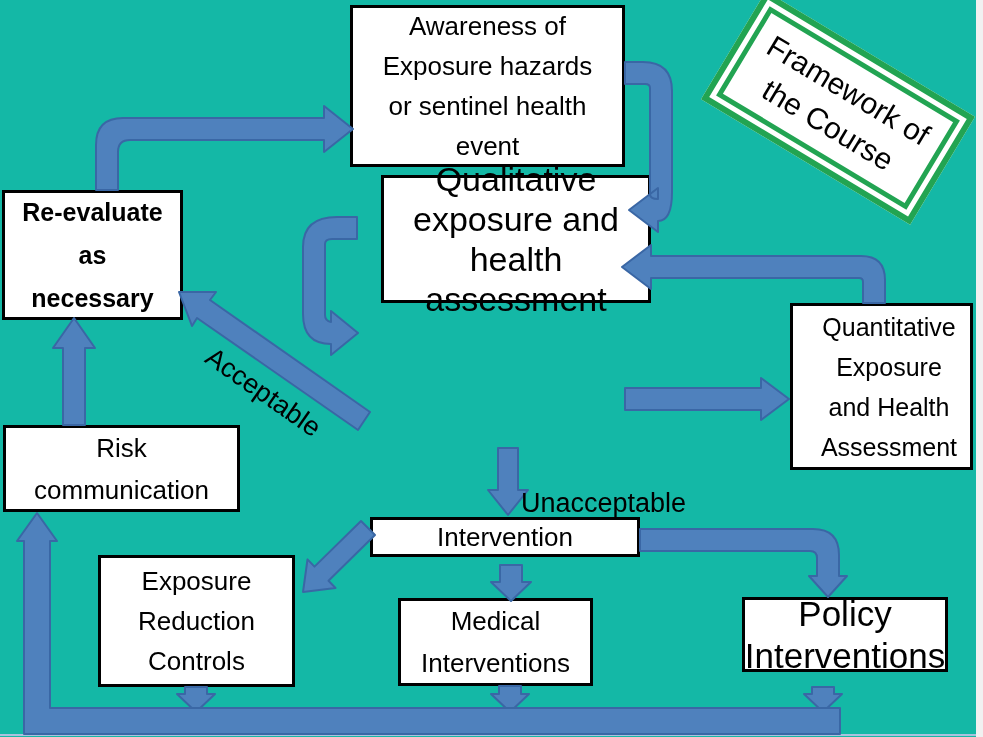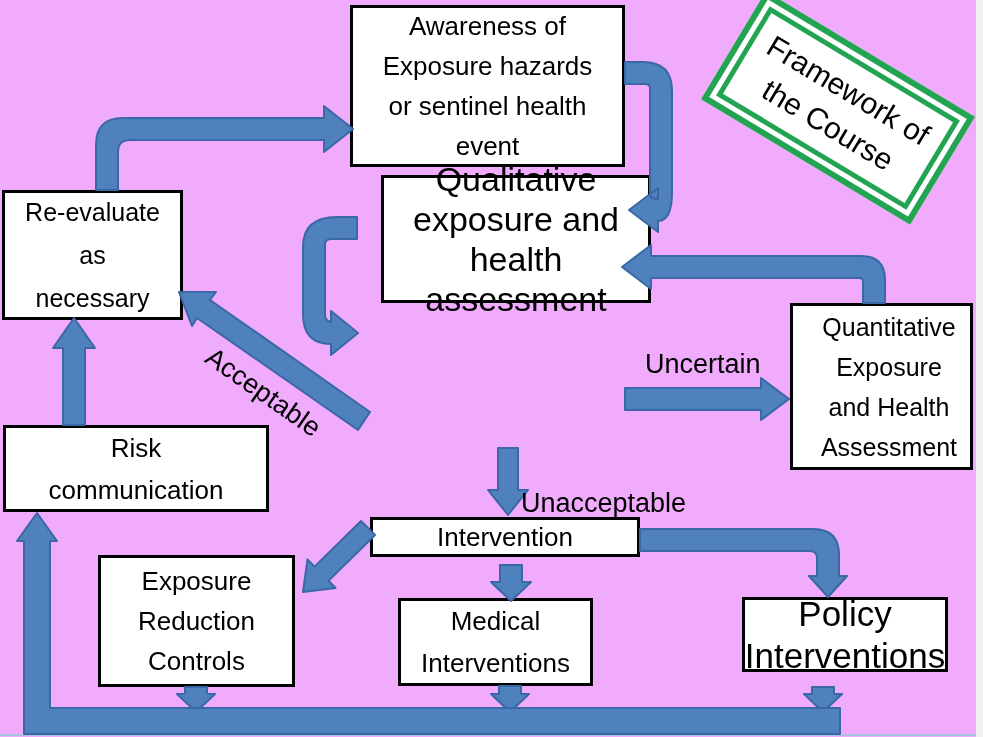--- a/index.html
+++ b/index.html
@@ -1,35 +1,35 @@
 <!DOCTYPE html>
 <html style="--green: #22A452; --box-border: #000000; --baseline: #A9C2DE;"><head>
 <meta charset="utf-8">
 <style>
   html,body{margin:0;padding:0;background:#ffffff;}
   #stage{
     position:relative;width:983px;height:737px;overflow:hidden;
-    background:#f0abfc;font-family:"Liberation Sans",sans-serif;color:#000;
+    background:#14b8a6;font-family:"Liberation Sans",sans-serif;color:#000;
   }
   .box{
     position:absolute;box-sizing:border-box;border:3px solid var(--box-border,#000);
     background:#fff;display:flex;align-items:center;justify-content:center;
     text-align:center;white-space:pre-line;z-index:2;
   }
   .lbl{
     position:absolute;z-index:4;white-space:nowrap;color:#000;
   }
   #arrow-layer{position:absolute;left:0;top:0;z-index:3;pointer-events:none;}
   
   #awareness   {left:350px;top:5px;  width:275px;height:162px;font-size:26px;line-height:40px;}
-  #reevaluate  {left:2px;  top:190px;width:181px;height:130px;font-size:25px;line-height:43px;}
+  #reevaluate  {left:2px;  top:190px;width:181px;height:130px;font-size:25px;line-height:43px;font-weight:bold;}
   #qualitative {left:357px;top:175px;width:270px;height:128px;font-size:34px;line-height:40px;margin-left:24px;}
   #hazards     {left:355px;top:322px;width:270px;height:126px;font-size:26px;line-height:40px;}
   #quantitative{left:790px;top:303px;width:183px;height:167px;font-size:25px;line-height:40px;padding-left:15px;}
-  #riskcomm    {left:3px;  top:425px;width:266px;height:87px; font-size:26px;line-height:42px;}
+  #riskcomm    {left:3px;  top:425px;width:237px;height:87px; font-size:26px;line-height:42px;}
   #intervention{left:370px;top:517px;width:270px;height:40px; font-size:26px;}
   #erc         {left:98px; top:555px;width:197px;height:132px;font-size:26px;line-height:40px;}
   #medical     {left:398px;top:598px;width:195px;height:88px; font-size:26px;line-height:42px;}
   #policy      {left:742px;top:597px;width:206px;height:75px; font-size:35px;line-height:42px;}
   
   #framework{
     position:absolute;left:716px;top:45px;width:244px;height:126px;box-sizing:border-box;
     transform:rotate(31deg);border:6px solid var(--green,#22A452);
     background:#fff;padding:5px;z-index:2;
   }
@@ -72,21 +72,20 @@
   <div class="box" id="medical">Medical
 Interventions</div>
   <div class="box" id="policy">Policy
 Interventions</div>
 
   <div id="framework">
     <div id="framework-inner">Framework of
 the Course</div>
   </div>
 
-  <div class="lbl" id="lbl-uncertain">Uncertain</div>
   <div class="lbl" id="lbl-unacceptable">Unacceptable</div>
   <div class="lbl" id="lbl-acceptable">Acceptable</div>
 
   <svg id="arrow-layer" width="983" height="737" viewBox="0 0 983 737">
     <g id="arrows" stroke-width="2" stroke-linejoin="round">
 
       <path class="arrow" d="M96,190 V145 Q96,118 123,118 H324 V106 L353,129 L324,152 V140 H130 Q118,140 118,152 V190 Z" fill="#4F81BD" stroke="#3A67A5"></path>
 
       <path class="arrow" d="M625,62 H643 Q672,62 672,91 V192 Q672,221 658,221 V232 L629,210 L658,188 V199 Q650,199 650,194 V88 Q650,84 645,84 H625 Z" fill="#4F81BD" stroke="#3A67A5"></path>
 

